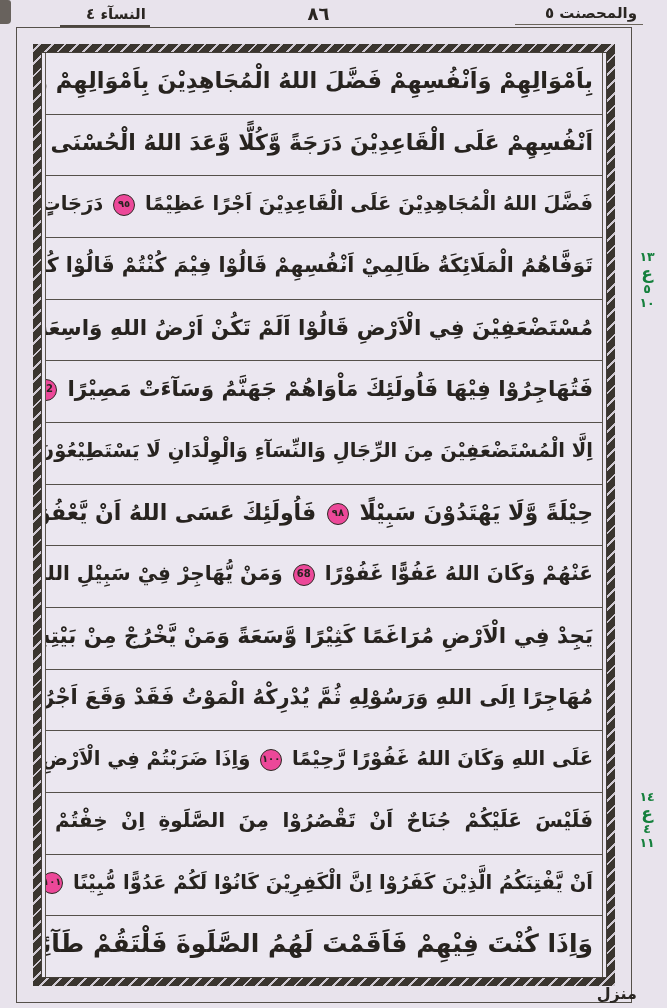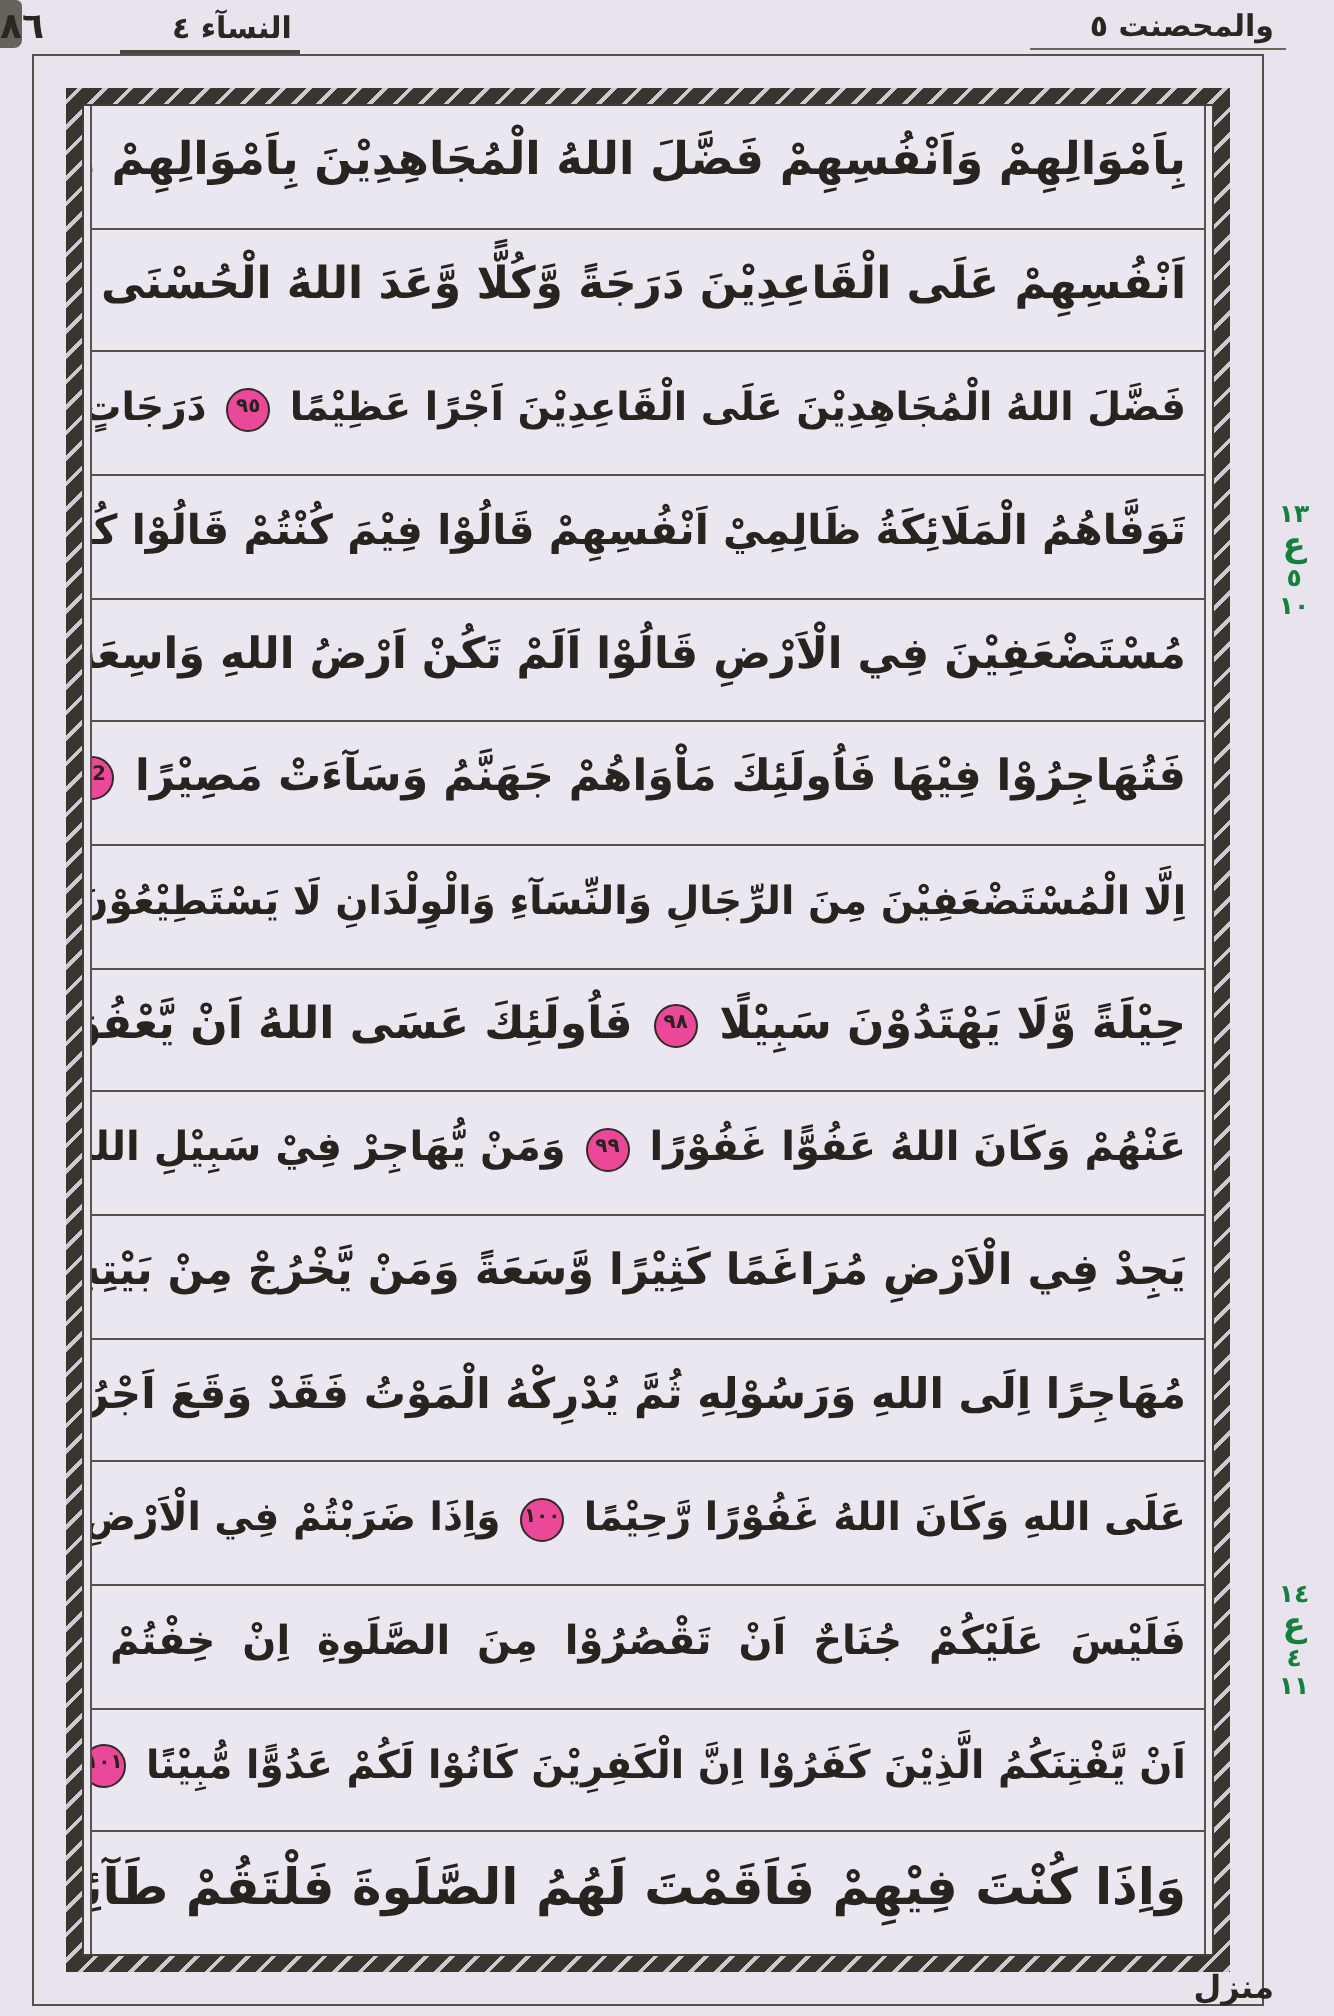--- a/index.html
+++ b/index.html
@@ -9,21 +9,21 @@
     font-family:"DejaVu Sans",sans-serif;
     color:#2a2622;
   }
   
   .hdr-surah{
     position:absolute;top:5px;left:60px;
     font-size:15px;font-weight:700;direction:rtl;
     padding:0 4px 2px 26px;border-bottom:2px solid #4c463f;
   }
   .hdr-page{
-    position:absolute;top:3px;left:0;right:30px;
+    position:absolute;top:3px;left:0;right:30px;text-align:center;
     font-size:18px;font-weight:700;letter-spacing:3px;
   }
   .hdr-juz{
     position:absolute;top:4px;right:24px;
     font-size:15px;font-weight:700;direction:rtl;
     padding:0 6px 2px 30px;border-bottom:1px solid #6b655c;
   }
   .smudge{
     position:absolute;top:0;left:0;width:11px;height:24px;
     background:#514b44;border-radius:0 3px 4px 0;opacity:.85;
@@ -86,21 +86,21 @@
   <div class="band">
     <div class="sheet" id="sheet">
         <div class="row" style="font-size: 22.5px;"><span>بِاَمْوَالِهِمْ وَاَنْفُسِهِمْ فَضَّلَ اللهُ الْمُجَاهِدِيْنَ بِاَمْوَالِهِمْ وَ</span></div>
         <div class="row" style="font-size: 22px;"><span>اَنْفُسِهِمْ عَلَى الْقَاعِدِيْنَ دَرَجَةً وَّكُلًّا وَّعَدَ اللهُ الْحُسْنَى وَ</span></div>
         <div class="row" style="font-size: 19.5px;"><span>فَضَّلَ اللهُ الْمُجَاهِدِيْنَ عَلَى الْقَاعِدِيْنَ اَجْرًا عَظِيْمًا</span> <span class="verse-circle">٩٥</span> <span>دَرَجَاتٍ</span></div>
         <div class="row" style="font-size: 20.5px;"><span>تَوَفَّاهُمُ الْمَلَائِكَةُ ظَالِمِيْ اَنْفُسِهِمْ قَالُوْا فِيْمَ كُنْتُمْ قَالُوْا كُنَّا</span></div>
         <div class="row" style="font-size: 21.5px;"><span>مُسْتَضْعَفِيْنَ فِي الْاَرْضِ قَالُوْا اَلَمْ تَكُنْ اَرْضُ اللهِ وَاسِعَةً</span></div>
         <div class="row" style="font-size: 21.5px;"><span>فَتُهَاجِرُوْا فِيْهَا فَاُولَئِكَ مَاْوَاهُمْ جَهَنَّمُ وَسَآءَتْ مَصِيْرًا</span> <span class="verse-circle">82</span></div>
         <div class="row" style="font-size: 19.5px;"><span>اِلَّا الْمُسْتَضْعَفِيْنَ مِنَ الرِّجَالِ وَالنِّسَآءِ وَالْوِلْدَانِ لَا يَسْتَطِيْعُوْنَ</span></div>
         <div class="row" style="font-size: 22px;"><span>حِيْلَةً وَّلَا يَهْتَدُوْنَ سَبِيْلًا</span> <span class="verse-circle">٩٨</span> <span>فَاُولَئِكَ عَسَى اللهُ اَنْ يَّعْفُوَ</span></div>
-        <div class="row" style="font-size: 20px;"><span>عَنْهُمْ وَكَانَ اللهُ عَفُوًّا غَفُوْرًا</span> <span class="verse-circle">٩٩</span> <span>وَمَنْ يُّهَاجِرْ فِيْ سَبِيْلِ اللهِ</span></div>
+        <div class="row" style="font-size: 20px;"><span>عَنْهُمْ وَكَانَ اللهُ عَفُوًّا غَفُوْرًا</span> <span class="verse-circle">68</span> <span>وَمَنْ يُّهَاجِرْ فِيْ سَبِيْلِ اللهِ</span></div>
         <div class="row" style="font-size: 21.5px;"><span>يَجِدْ فِي الْاَرْضِ مُرَاغَمًا كَثِيْرًا وَّسَعَةً وَمَنْ يَّخْرُجْ مِنْ بَيْتِهِ</span></div>
         <div class="row" style="font-size: 21px;"><span>مُهَاجِرًا اِلَى اللهِ وَرَسُوْلِهِ ثُمَّ يُدْرِكْهُ الْمَوْتُ فَقَدْ وَقَعَ اَجْرُهُ</span></div>
         <div class="row" style="font-size: 19.5px;"><span>عَلَى اللهِ وَكَانَ اللهُ غَفُوْرًا رَّحِيْمًا</span> <span class="verse-circle">١٠٠</span> <span>وَاِذَا ضَرَبْتُمْ فِي الْاَرْضِ</span></div>
         <div class="row"><span>فَلَيْسَ عَلَيْكُمْ جُنَاحٌ اَنْ تَقْصُرُوْا مِنَ الصَّلَوةِ اِنْ خِفْتُمْ</span></div>
         <div class="row" style="font-size: 19.5px;"><span>اَنْ يَّفْتِنَكُمُ الَّذِيْنَ كَفَرُوْا اِنَّ الْكَفِرِيْنَ كَانُوْا لَكُمْ عَدُوًّا مُّبِيْنًا</span> <span class="verse-circle">١٠١</span></div>
         <div class="row" style="font-size: 25px;"><span>وَاِذَا كُنْتَ فِيْهِمْ فَاَقَمْتَ لَهُمُ الصَّلَوةَ فَلْتَقُمْ طَآئِفَةٌ مِّنْهُمْ</span></div>
       </div>
   </div>
 </div>
 

